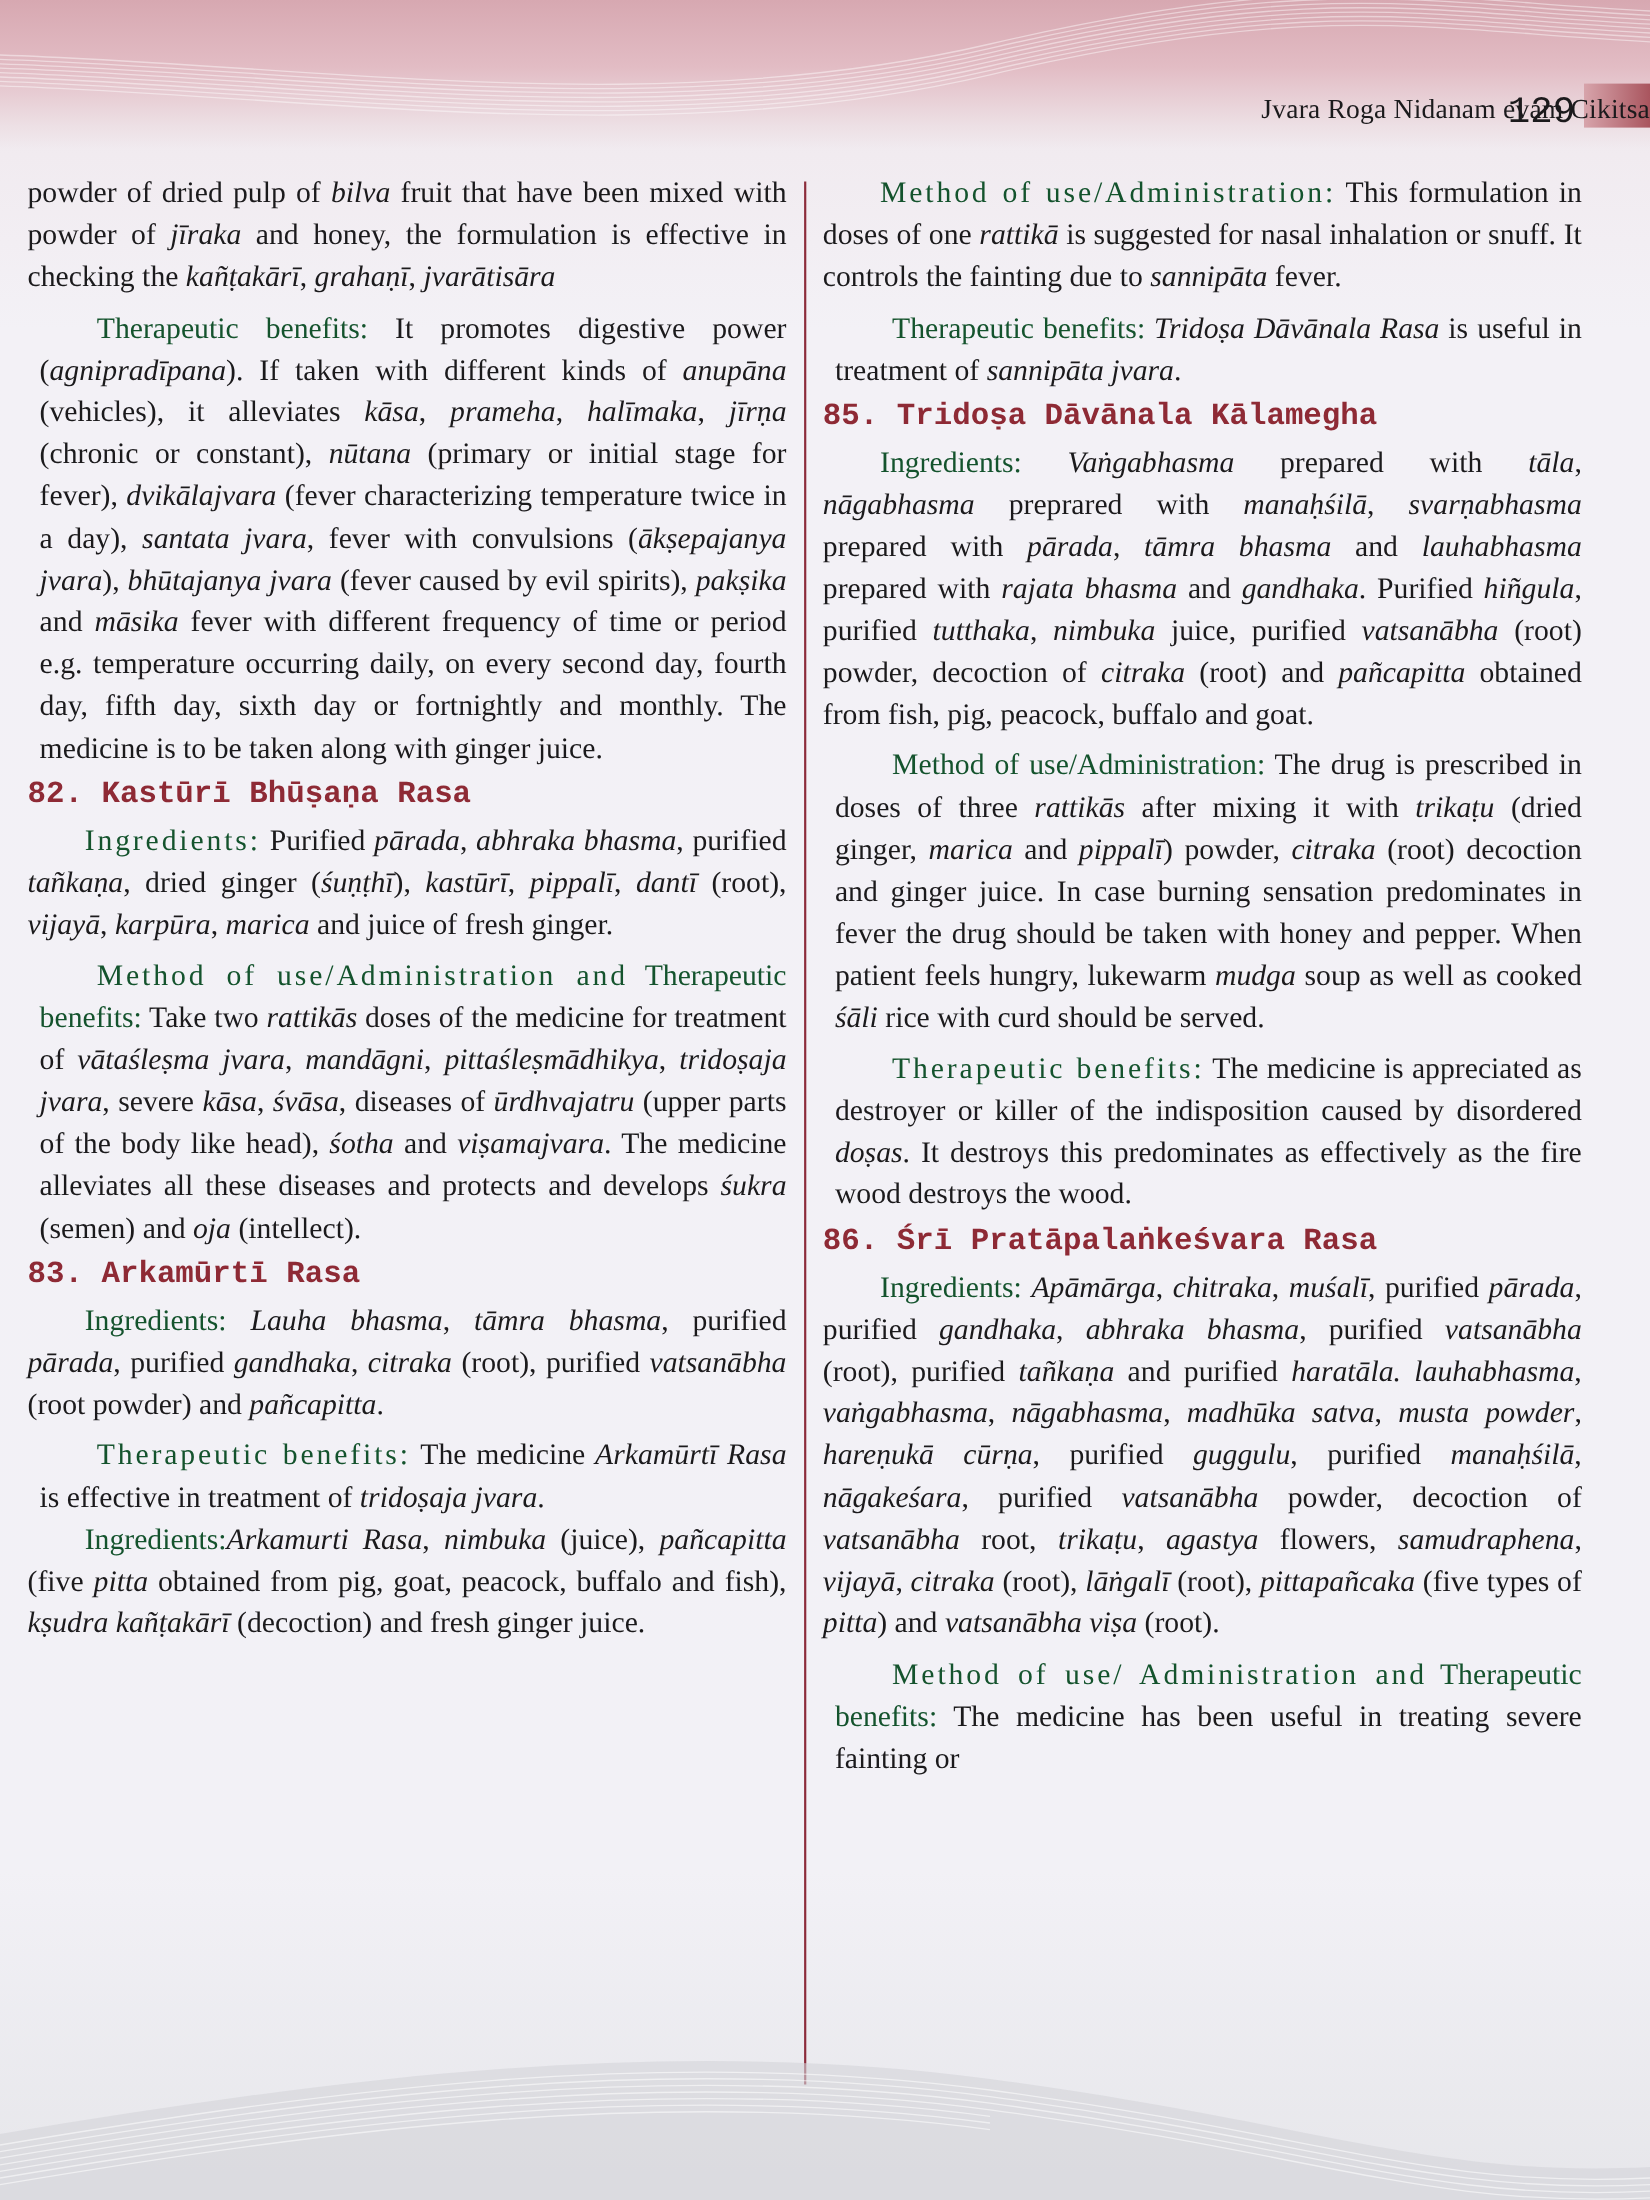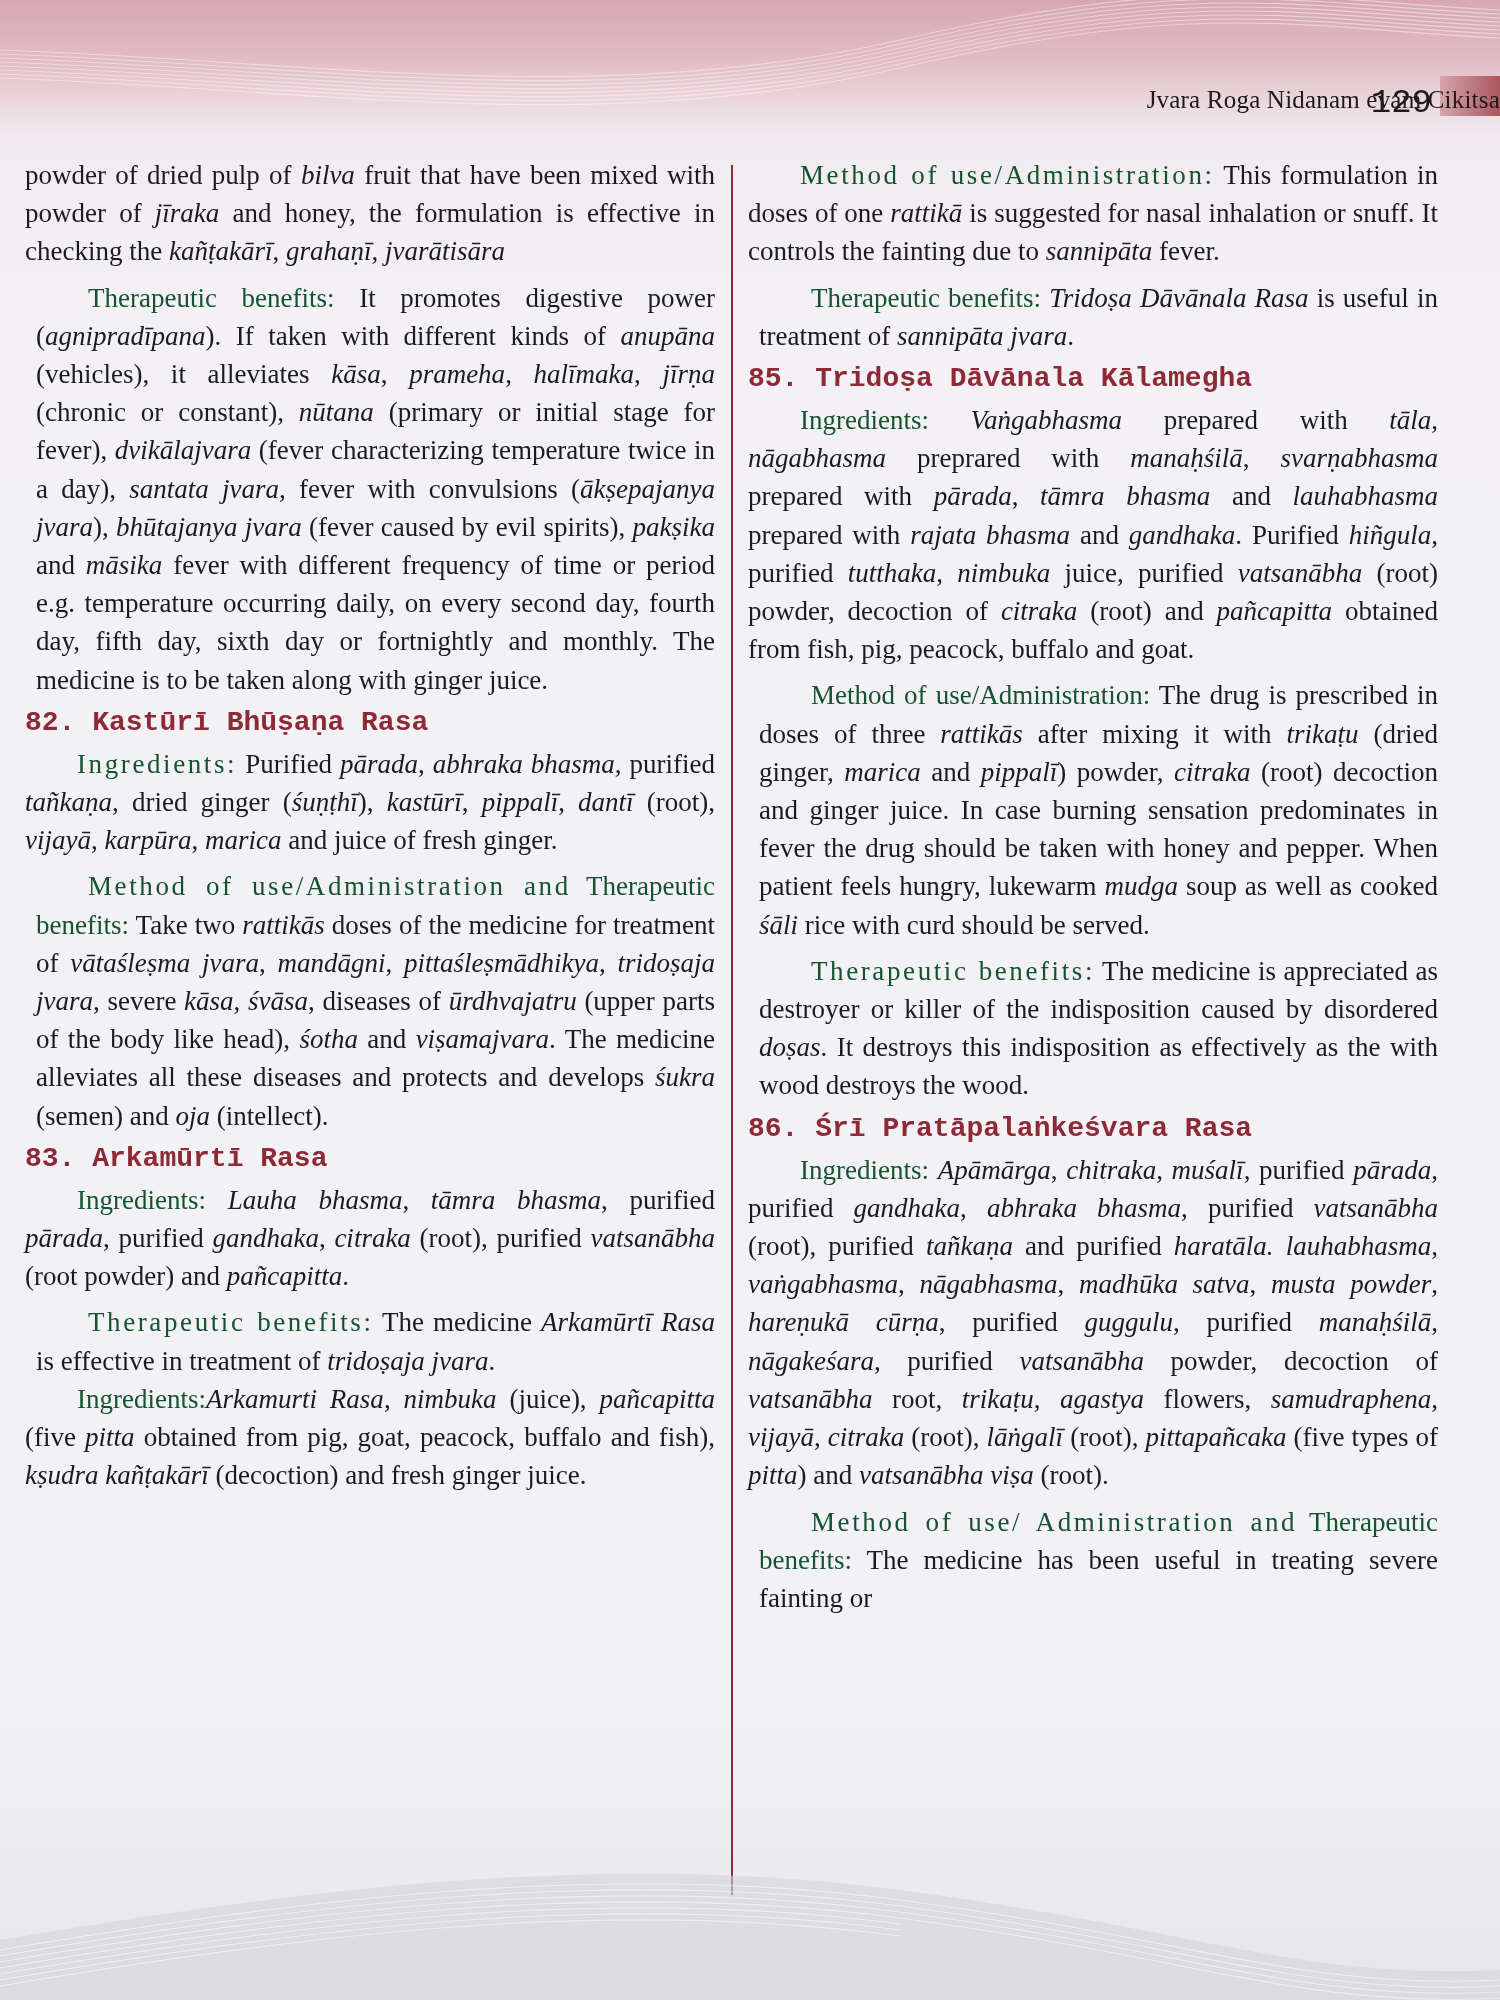--- a/index.html
+++ b/index.html
@@ -88,21 +88,21 @@
   <p class="para indent"><span class="label">Ingredients:</span><i>Arkamurti Rasa</i><span>, </span><i>nimbuka</i><span> (juice), </span><i>pañcapitta</i><span> (five </span><i>pitta</i><span> obtained from pig, goat, peacock, buffalo and fish), </span><i>kṣudra kañṭakārī</i><span> (decoction) and fresh ginger juice.</span></p>
 </div>
 
 <div class="col right">
   <p class="para indent"><span class="label spaced">Method of use/Administration:</span><span> This formulation in doses of one </span><i>rattikā</i><span> is suggested for nasal inhalation or snuff. It controls the fainting due to </span><i>sannipāta</i><span> fever.</span></p>
   <p class="para indent gap"><span class="label">Therapeutic benefits:</span><span> </span><i>Tridoṣa Dāvānala Rasa</i><span> is useful in treatment of </span><i>sannipāta jvara</i><span>.</span></p>
 
   <div class="heading">85. Tridoṣa Dāvānala Kālamegha</div>
   <p class="para indent"><span class="label">Ingredients:</span><span> </span><i>Vaṅgabhasma</i><span> prepared with </span><i>tāla</i><span>, </span><i>nāgabhasma</i><span> preprared with </span><i>manaḥśilā</i><span>, </span><i>svarṇabhasma</i><span> prepared with </span><i>pārada</i><span>, </span><i>tāmra bhasma</i><span> and </span><i>lauhabhasma</i><span> prepared with </span><i>rajata bhasma</i><span> and </span><i>gandhaka</i><span>. Purified </span><i>hiñgula</i><span>, purified </span><i>tutthaka</i><span>, </span><i>nimbuka</i><span> juice, purified </span><i>vatsanābha</i><span> (root) powder, decoction of </span><i>citraka</i><span> (root) and </span><i>pañcapitta</i><span> obtained from fish, pig, peacock, buffalo and goat.</span></p>
   <p class="para indent gap"><span class="label">Method of use/Administration:</span><span> The drug is prescribed in doses of three </span><i>rattikās</i><span> after mixing it with </span><i>trikaṭu</i><span> (dried ginger, </span><i>marica</i><span> and </span><i>pippalī</i><span>) powder, </span><i>citraka</i><span> (root) decoction and ginger juice. In case burning sensation predominates in fever the drug should be taken with honey and pepper. When patient feels hungry, lukewarm </span><i>mudga</i><span> soup as well as cooked </span><i>śāli</i><span> rice with curd should be served.</span></p>
-  <p class="para indent gap"><span class="label spaced">Therapeutic benefits:</span><span> The medicine is appreciated as destroyer or killer of the indisposition caused by disordered </span><i>doṣas</i><span>. It destroys this indisposition as effectively as the with wood destroys the wood.</span></p>
+  <p class="para indent gap"><span class="label spaced">Therapeutic benefits:</span><span> The medicine is appreciated as destroyer or killer of the indisposition caused by disordered </span><i>doṣas</i><span>. It destroys this predominates as effectively as the fire wood destroys the wood.</span></p>
 
   <div class="heading">86. Śrī Pratāpalaṅkeśvara Rasa</div>
   <p class="para indent"><span class="label">Ingredients:</span><span> </span><i>Apāmārga</i><span>, </span><i>chitraka</i><span>, </span><i>muśalī</i><span>, purified </span><i>pārada</i><span>, purified </span><i>gandhaka</i><span>, </span><i>abhraka bhasma</i><span>, purified </span><i>vatsanābha</i><span> (root), purified </span><i>tañkaṇa</i><span> and purified </span><i>haratāla. lauhabhasma</i><span>, </span><i>vaṅgabhasma</i><span>, </span><i>nāgabhasma</i><span>, </span><i>madhūka satva</i><span>, </span><i>musta powder</i><span>, </span><i>hareṇukā cūrṇa</i><span>, purified </span><i>guggulu</i><span>, purified </span><i>manaḥśilā</i><span>, </span><i>nāgakeśara</i><span>, purified </span><i>vatsanābha</i><span> powder, decoction of </span><i>vatsanābha</i><span> root, </span><i>trikaṭu</i><span>, </span><i>agastya</i><span> flowers, </span><i>samudraphena</i><span>, </span><i>vijayā</i><span>, </span><i>citraka</i><span> (root), </span><i>lāṅgalī</i><span> (root), </span><i>pittapañcaka</i><span> (five types of </span><i>pitta</i><span>) and </span><i>vatsanābha viṣa</i><span> (root).</span></p>
   <p class="para indent gap"><span class="label spaced">Method of use/ Administration and</span> <span class="label">Therapeutic benefits:</span><span> The medicine has been useful in treating severe fainting or</span></p>
 </div>
 
 <svg class="bottom-wave" viewBox="0 0 1500 170" preserveAspectRatio="none">
   <path d="M0 170 L0 110 C 300 60, 600 20, 900 60 S 1300 150, 1500 140 L1500 170 Z" fill="#d4d4d9" fill-opacity="0.6"></path>
   <g fill="none" stroke="#ffffff" stroke-opacity="0.55" stroke-width="1.2">
     <path d="M0 120 C 300 70, 600 30, 900 70 S 1300 160, 1500 150"></path>

